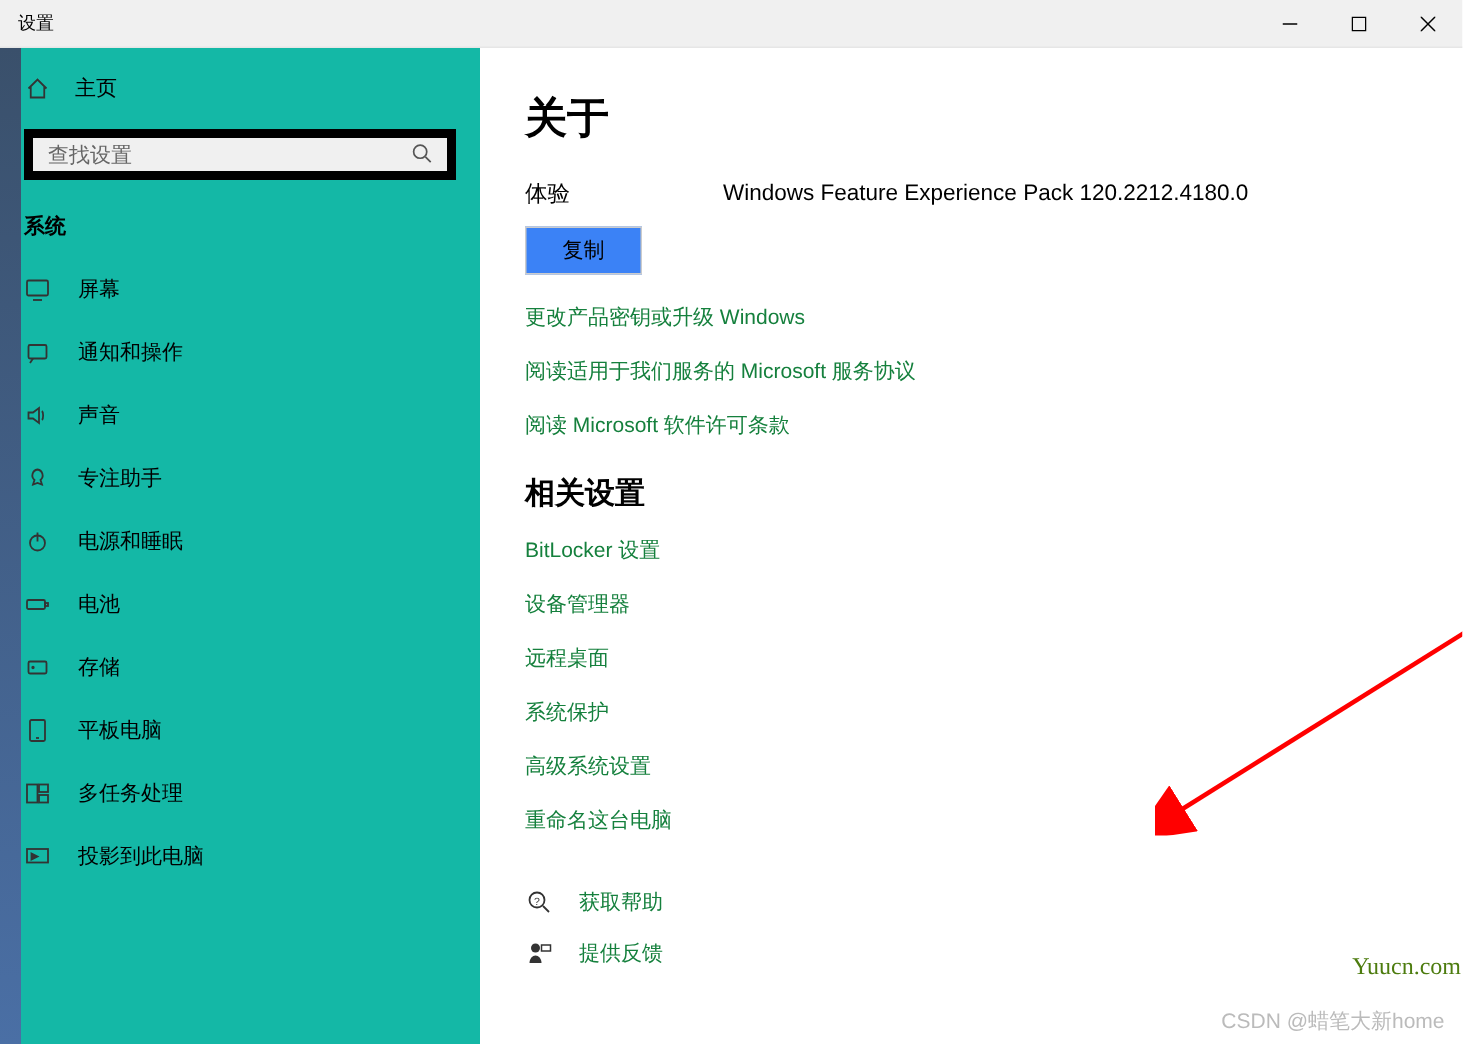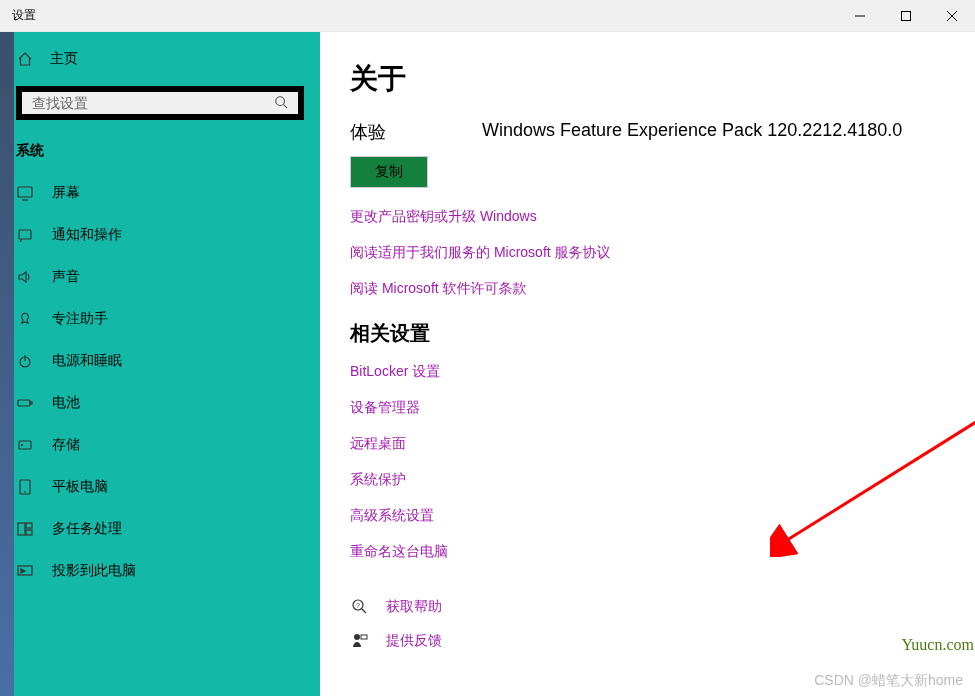--- a/index.html
+++ b/index.html
@@ -75,34 +75,34 @@
     display: flex; align-items: center; justify-content: center;
     color: #333;
   }
   .main {
     flex: 1;
     padding: 28px 0 0 30px;
     position: relative;
     overflow: hidden;
   }
   .page-title { font-size: 28px; font-weight: 600; margin-bottom: 22px; }
-  .info-row { display: flex; margin-bottom: 12px; font-size: 18px; }
+  .info-row { display: flex; margin-bottom: 12px; font-size: 15px; }
   .info-label { width: 132px; color: #000; }
   .info-value { color: #000; }
   .copy-btn {
     display: inline-block;
     padding: 6px 24px;
-    background: #15803d;
+    background: #3b82f6;
     border: 1px solid #ccc;
     font-size: 14px;
     font-family: inherit;
     margin-bottom: 20px;
   }
   .link {
-    color: #a21caf;
+    color: #15803d;
     font-size: 14px;
     display: block;
     margin-bottom: 18px;
     cursor: pointer;
   }
   .section-title { font-size: 20px; font-weight: 600; margin: 22px 0 16px 0; }
   .help-row {
     display: flex; align-items: center; gap: 16px;
     margin-bottom: 14px;
   }

